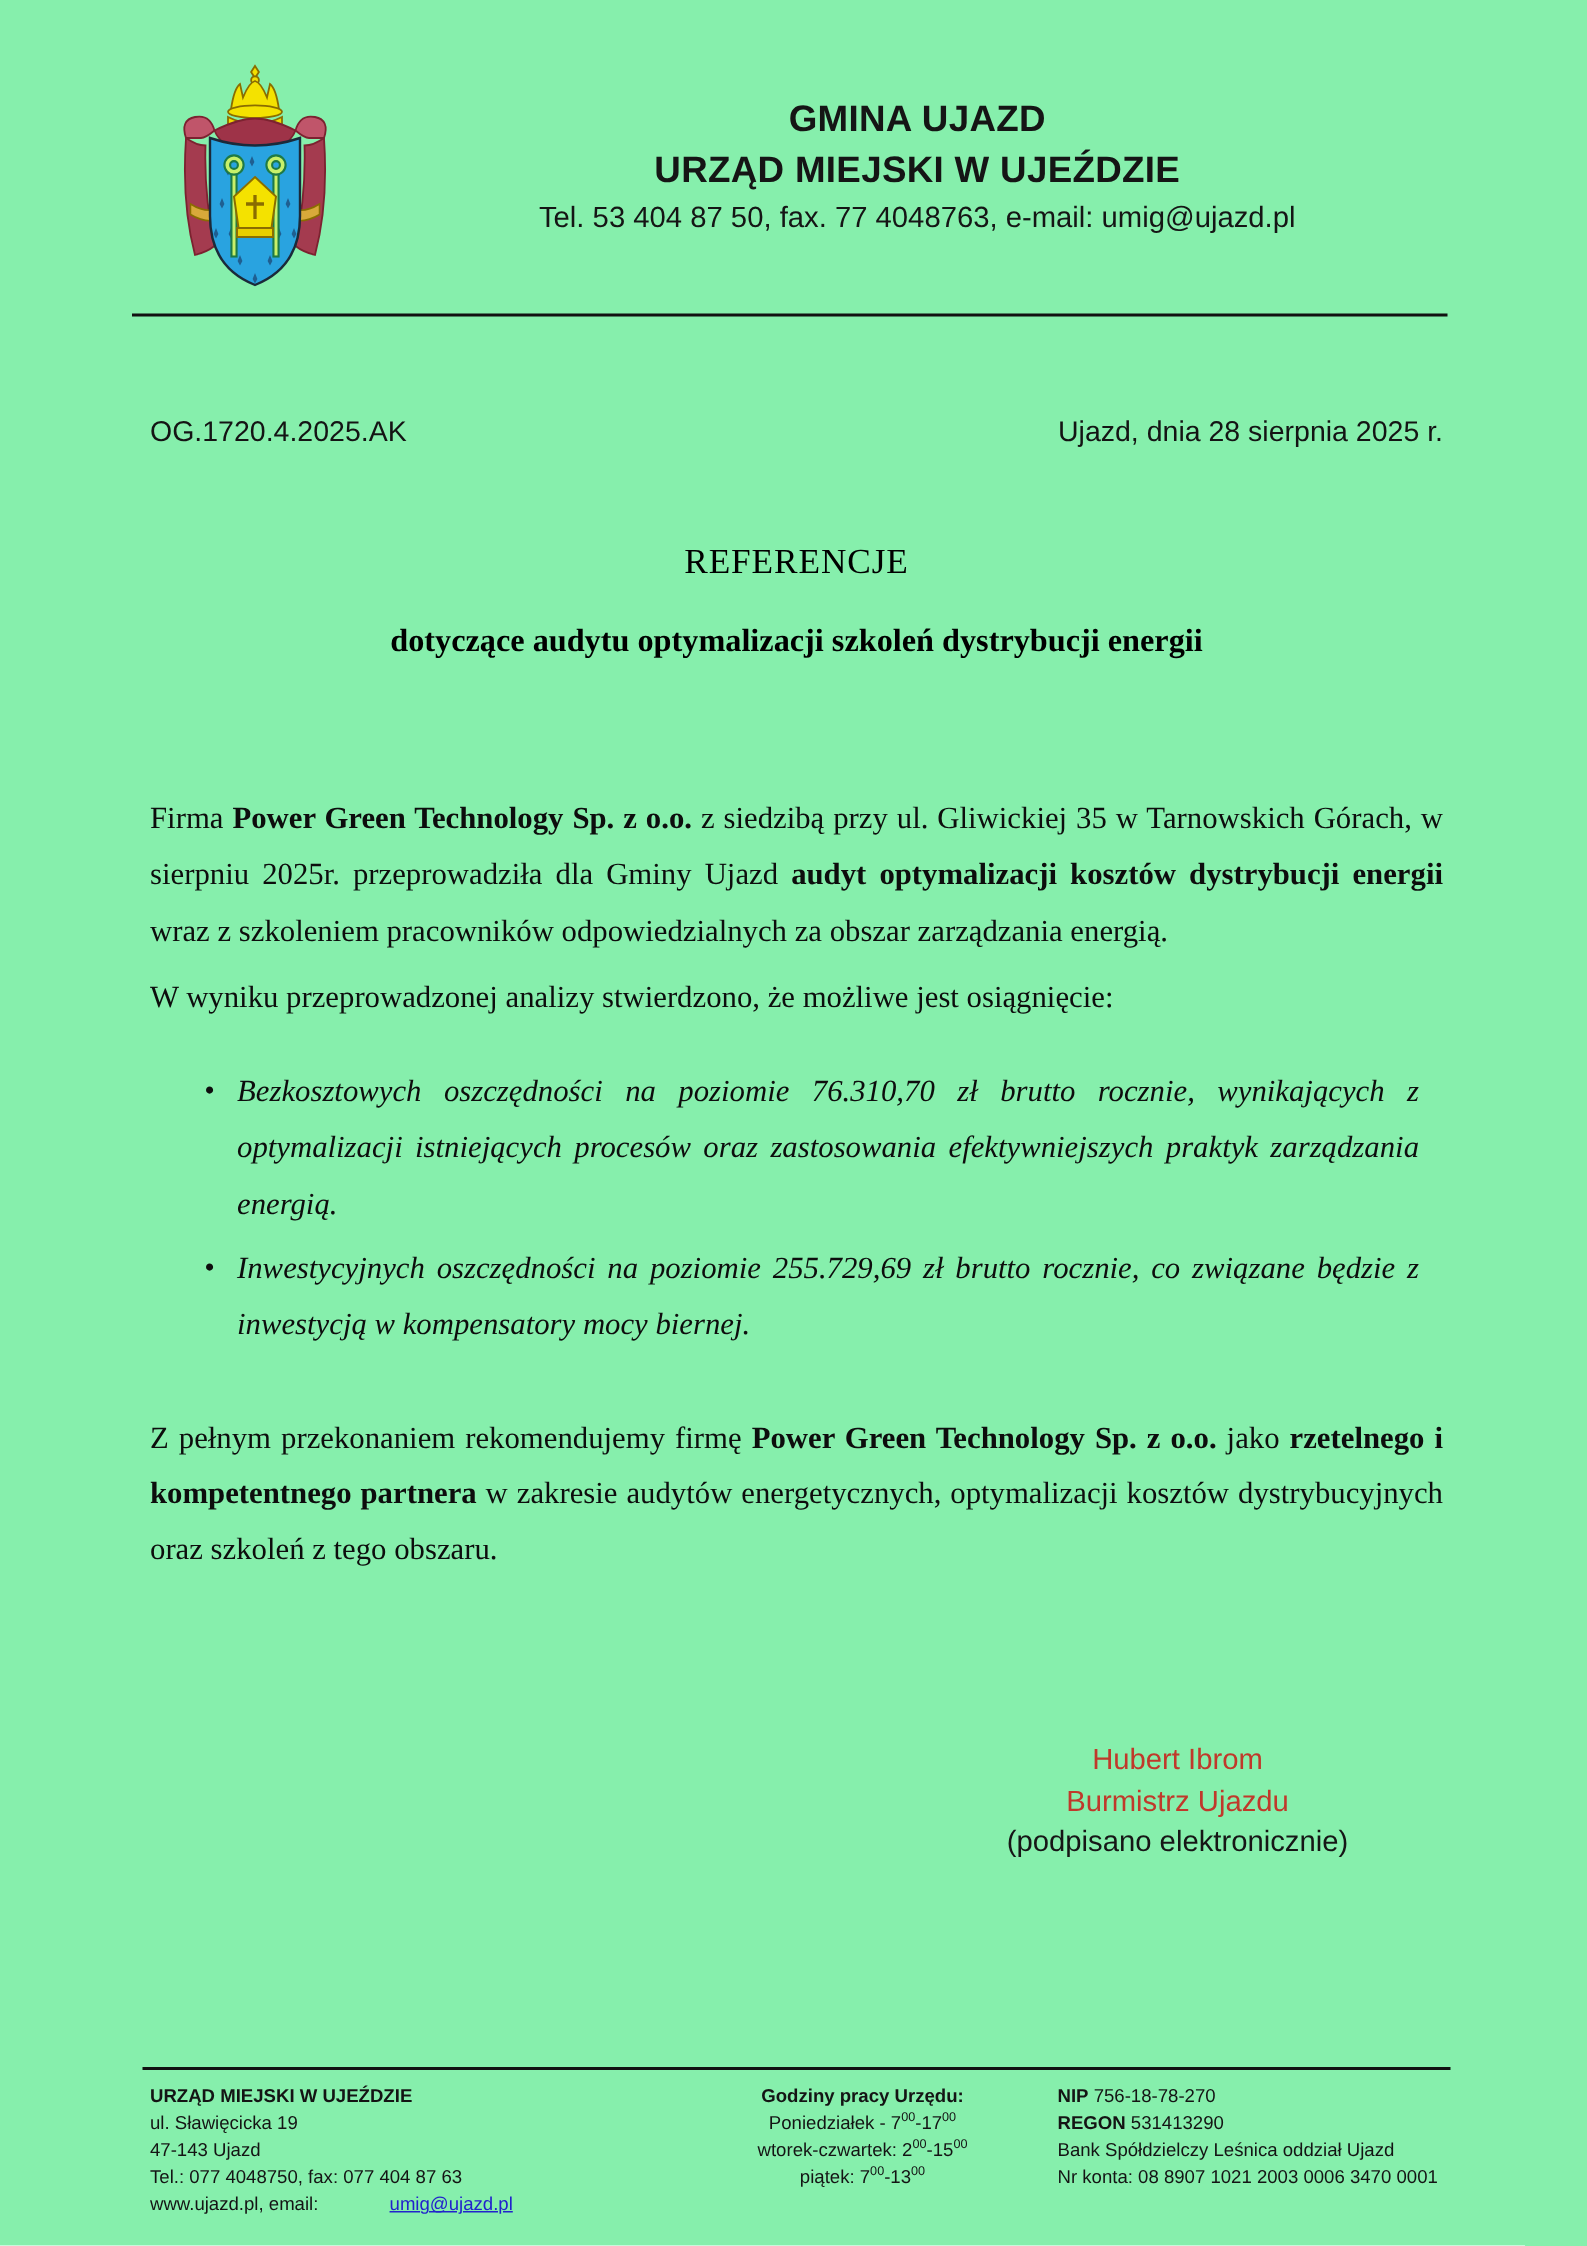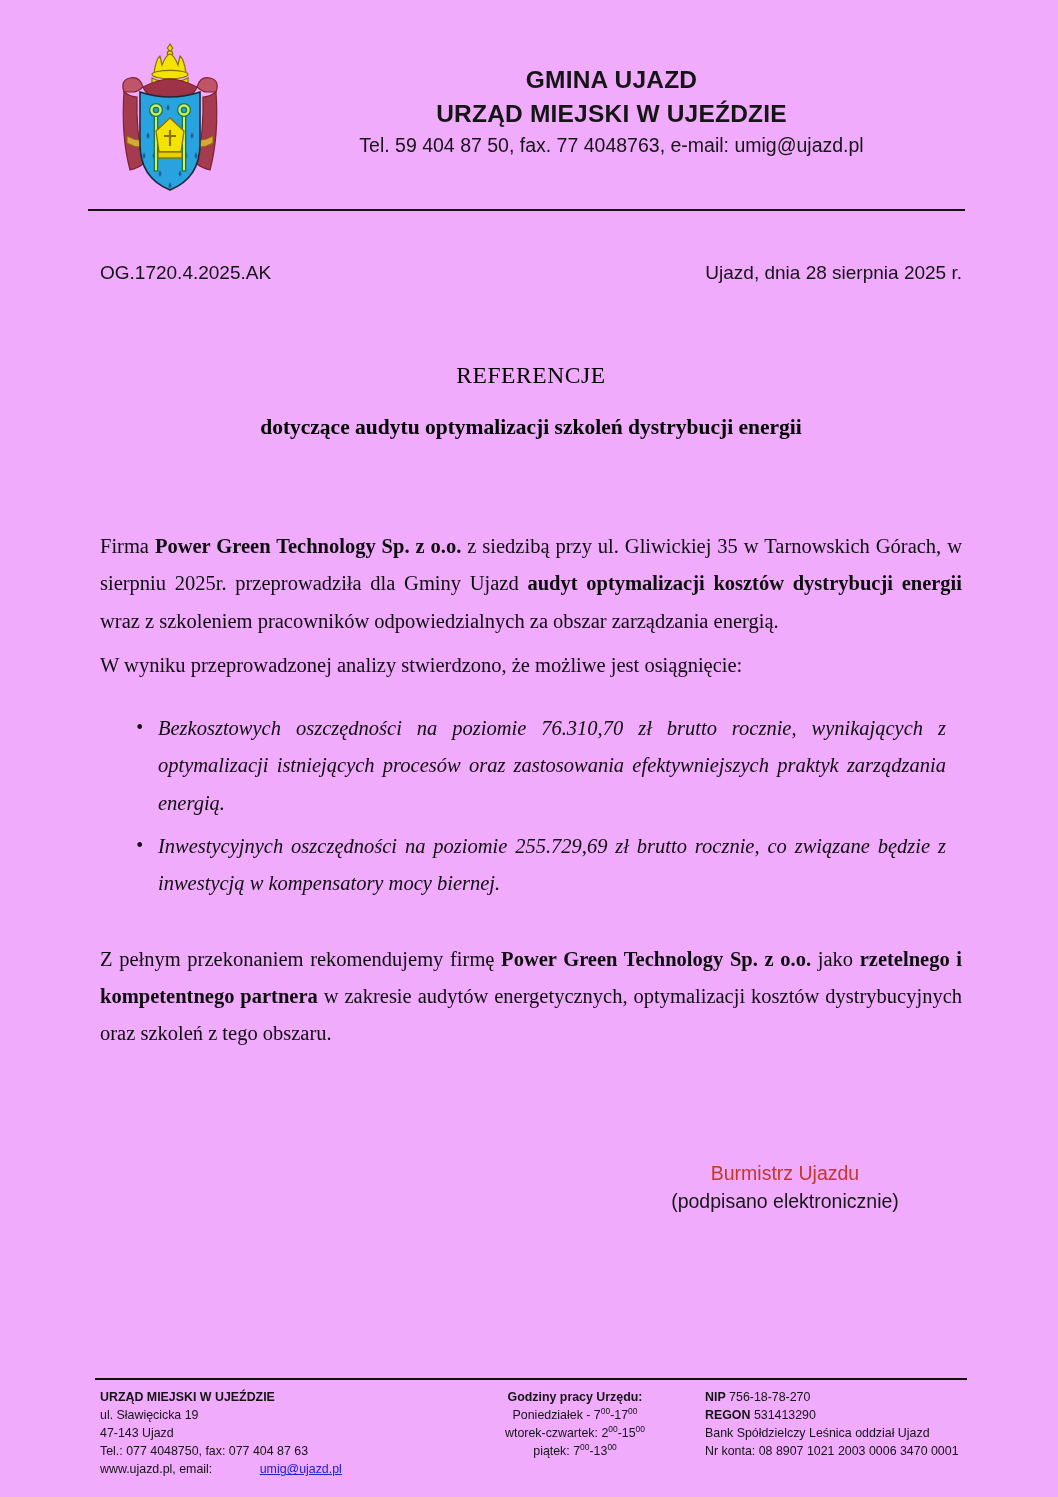--- a/index.html
+++ b/index.html
@@ -6,21 +6,21 @@
   html, body {
     margin: 0;
     padding: 0;
     background: #ffffff;
   }
 
   .page {
     position: relative;
     width: 1058px;
     height: 1497px;
-    background: #f0abfc;
+    background: #86efac;
     overflow: hidden;
     font-family: "Liberation Serif", "DejaVu Serif", serif;
     color: #000000;
   }
 
   
   .header {
     position: absolute;
     left: 88px;
     top: 38px;
@@ -78,21 +78,21 @@
     top: 209px;
     width: 877px;
     height: 0;
     border-top: 2.2px solid #111111;
   }
 
   
   .ref-row {
     position: absolute;
     left: 100px;
-    top: 262px;
+    top: 278px;
     width: 862px;
     display: flex;
     justify-content: space-between;
     align-items: baseline;
     font-family: "Liberation Sans", "DejaVu Sans", sans-serif;
     font-size: 19px;
     color: #141414;
   }
 
   
@@ -276,21 +276,21 @@
           <path d="M70 78 l14 13 l-3 21 l-22 0 l-3 -21 z" fill="#f4e200"></path>
           <rect x="58" y="112" width="24" height="6" fill="#e8cf00"></rect>
         </g>
         <path d="M70 90 l0 16 M64 96 l12 0" stroke="#8a6d00" stroke-width="2.2" fill="none"></path>
       </svg>
     </div>
 
     <div class="header-text">
       <div class="header-line1">GMINA UJAZD</div>
       <div class="header-line2">URZĄD MIEJSKI W UJEŹDZIE</div>
-      <div class="header-line4">Tel. 59 404 87 50, fax. 77 4048763, e-mail: umig@ujazd.pl</div>
+      <div class="header-line4">Tel. 53 404 87 50, fax. 77 4048763, e-mail: umig@ujazd.pl</div>
     </div>
   </div>
 
   <div class="header-rule"></div>
 
   <div class="ref-row">
     <span>OG.1720.4.2025.AK</span>
     <span>Ujazd, dnia 28 sierpnia 2025 r.</span>
   </div>
 
@@ -309,20 +309,21 @@
       <li class="bullet">Bezkosztowych oszczędności na poziomie 76.310,70 zł brutto rocznie, wynikających z optymalizacji istniejących procesów oraz zastosowania efektywniejszych praktyk zarządzania energią.</li>
       <li class="bullet">Inwestycyjnych oszczędności na poziomie 255.729,69 zł brutto rocznie, co związane będzie z inwestycją w kompensatory mocy biernej.</li>
     </ul>
 
     <p class="para last para-closing">
       <span>Z pełnym przekonaniem rekomendujemy firmę </span><b>Power Green Technology Sp. z o.o.</b><span> jako </span><b>rzetelnego i kompetentnego partnera</b><span> w zakresie audytów energetycznych, optymalizacji kosztów dystrybucyjnych oraz szkoleń z tego obszaru.</span>
     </p>
   </div>
 
   <div class="signature">
+    <div class="sig-name">Hubert Ibrom</div>
     <div class="sig-role">Burmistrz Ujazdu</div>
     <div class="sig-note">(podpisano elektronicznie)</div>
   </div>
 
   <div class="footer-rule"></div>
 
   <div class="footer">
 
     <div class="footer-col footer-col-left">
       <div><b>URZĄD MIEJSKI W UJEŹDZIE</b></div>

